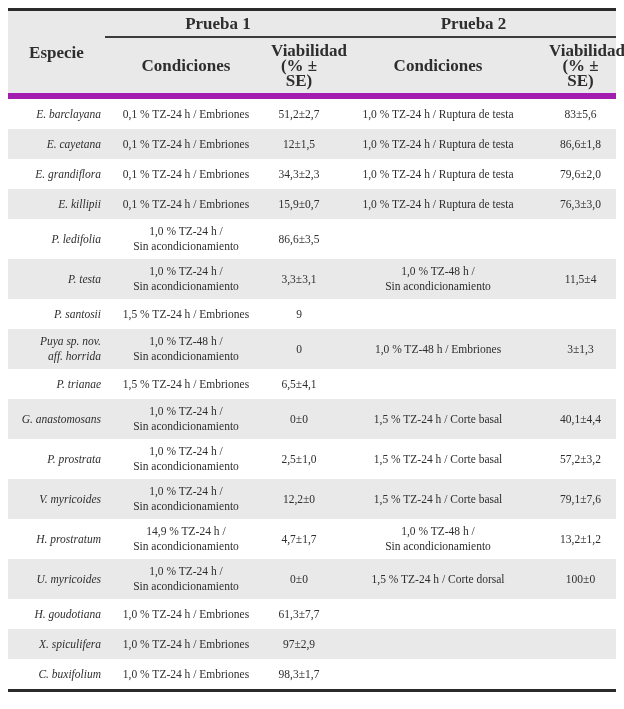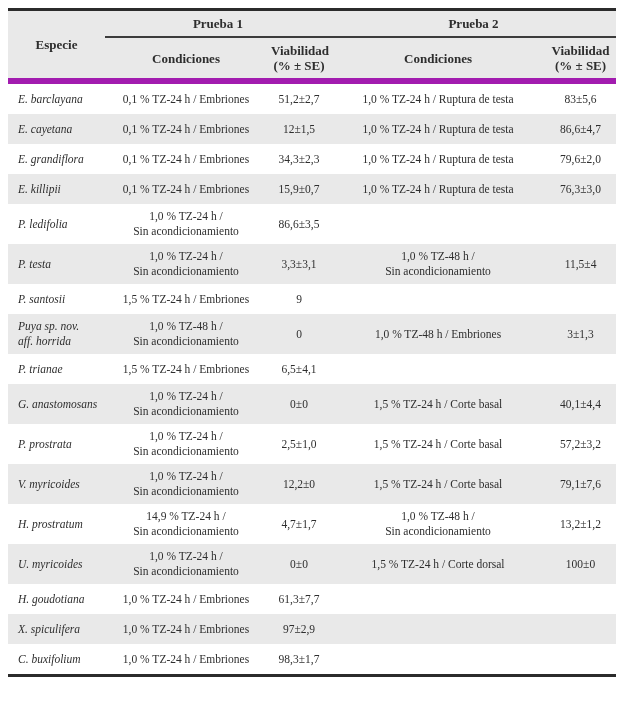--- a/index.html
+++ b/index.html
@@ -21,21 +21,21 @@
     border-collapse: collapse;
     table-layout: fixed;
     width: 608px;
     margin: 8px 8px 0 8px;
     border-top: 3px solid #2b2b2b;
     border-bottom: 3px solid #2b2b2b;
   }
   thead th {
     background: #e9e9e9;
     font-weight: bold;
-    font-size: 13px;
+    font-size: 17px;
     line-height: 15px;
     text-align: center;
     vertical-align: middle;
     padding: 5px 4px;
     white-space: pre-line;
   }
   th.group-th {
     border-bottom: 2px solid #3c3c3c;
   }
   thead tr.sub-row th,
@@ -48,21 +48,21 @@
     text-align: center;
     vertical-align: middle;
     padding: 5px 4px;
     height: 20px;
     white-space: pre-line;
   }
   tbody tr:nth-child(even) {
     background: #e9e9e9;
   }
   td.species {
-    text-align: left;
+    text-align: right;
     padding-left: 10px;
     font-style: italic;
   }
 </style>
 </head>
 <body>
 
 <div class="page">
   <table class="viability">
     <colgroup>
@@ -93,21 +93,21 @@
         <td>0,1 % TZ-24 h / Embriones</td>
         <td>51,2±2,7</td>
         <td>1,0 % TZ-24 h / Ruptura de testa</td>
         <td>83±5,6</td>
       </tr>
       <tr>
         <td class="species">E. cayetana</td>
         <td>0,1 % TZ-24 h / Embriones</td>
         <td>12±1,5</td>
         <td>1,0 % TZ-24 h / Ruptura de testa</td>
-        <td>86,6±4,7</td>
+        <td>86,6±1,8</td>
       </tr>
       <tr>
         <td class="species">E. grandiflora</td>
         <td>0,1 % TZ-24 h / Embriones</td>
         <td>34,3±2,3</td>
         <td>1,0 % TZ-24 h / Ruptura de testa</td>
         <td>79,6±2,0</td>
       </tr>
       <tr>
         <td class="species">E. killipii</td>

